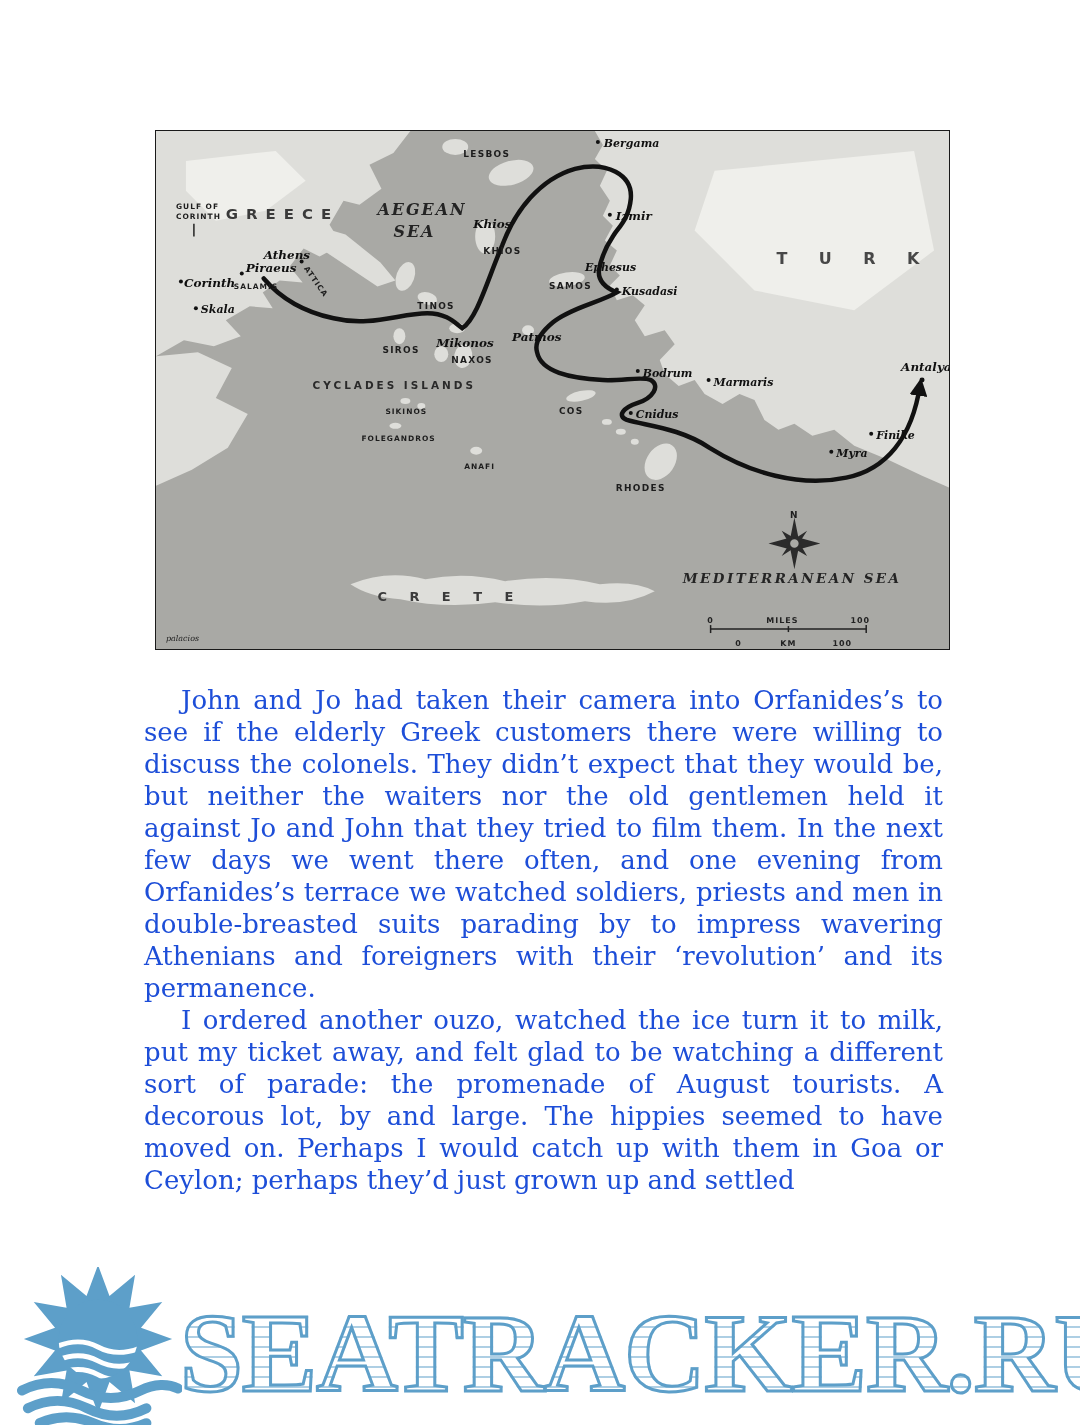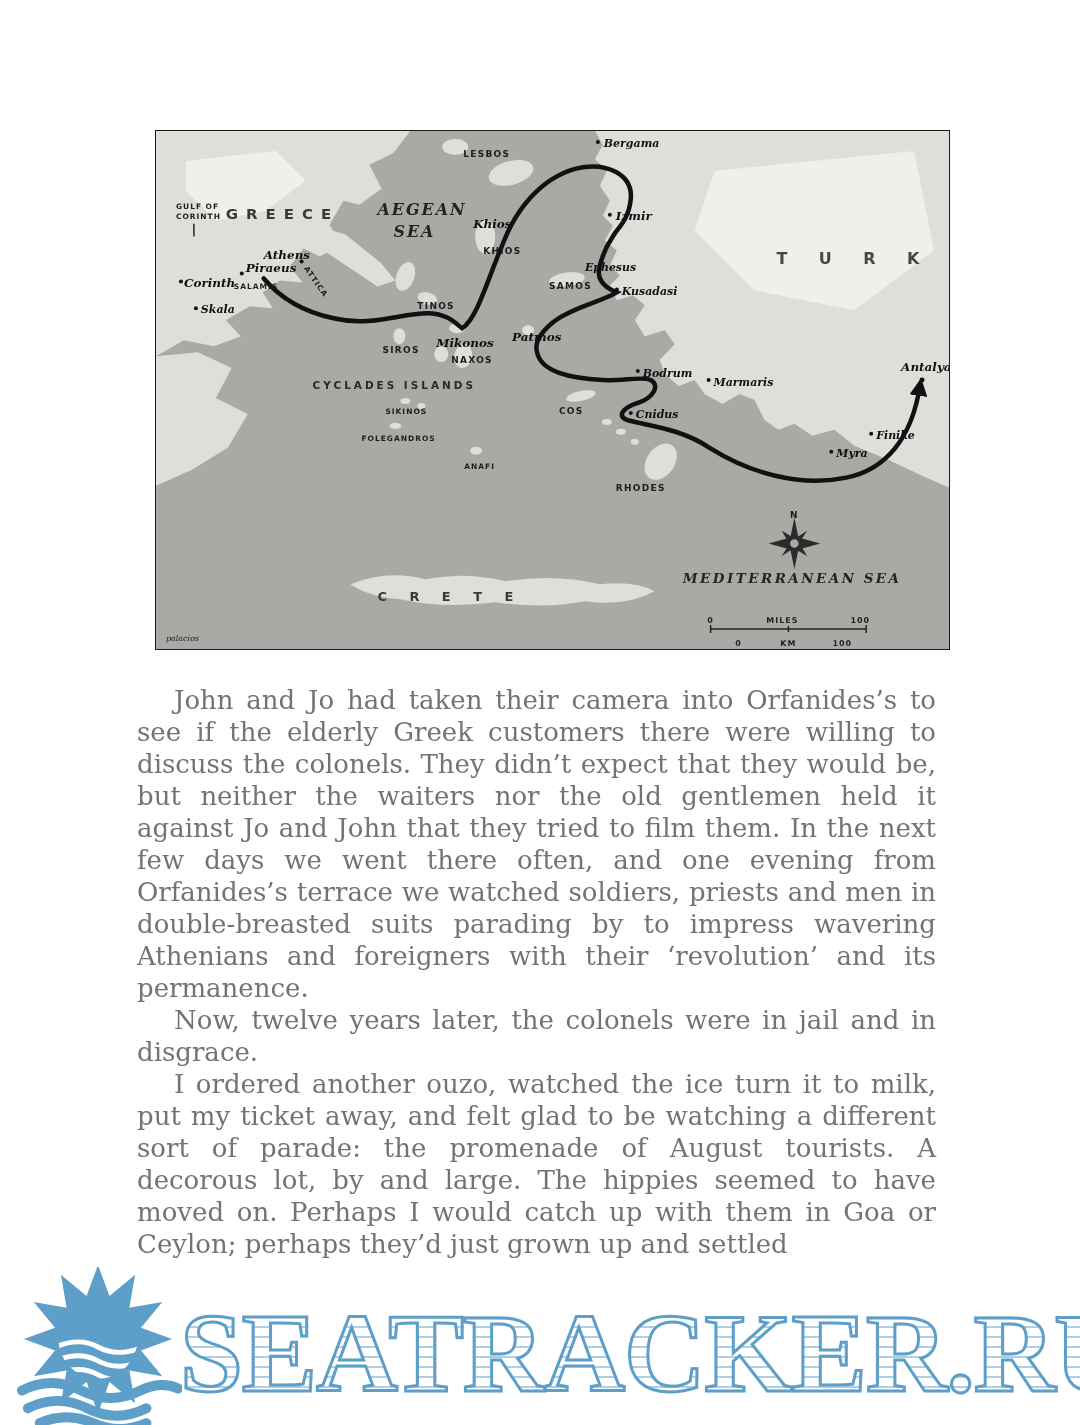--- a/index.html
+++ b/index.html
@@ -15,21 +15,21 @@
   .t-script-sm{font-family:"DejaVu Serif",serif;font-style:italic;font-weight:700;font-size:11px;fill:#101010;}
   .t-region {font-family:"DejaVu Sans",sans-serif;font-weight:700;font-size:15px;letter-spacing:8px;fill:#3a3a3a;}
   .t-turkey {font-family:"DejaVu Sans",sans-serif;font-weight:700;font-size:16px;letter-spacing:13px;fill:#474747;}
   .t-crete  {font-family:"DejaVu Sans",sans-serif;font-weight:700;font-size:13px;letter-spacing:9px;fill:#3a3a3a;}
   .t-sea    {font-family:"DejaVu Serif",serif;font-style:italic;font-weight:700;font-size:16px;letter-spacing:2px;fill:#242424;}
   .t-med    {font-family:"DejaVu Serif",serif;font-style:italic;font-weight:700;font-size:13.5px;letter-spacing:2.5px;fill:#242424;}
   .t-cyc    {font-family:"DejaVu Sans",sans-serif;font-weight:700;font-size:10.5px;letter-spacing:3px;fill:#2a2a2a;}
   .t-sign   {font-family:"DejaVu Serif",serif;font-style:italic;font-size:8px;fill:#222;}
   .t-scale  {font-family:"DejaVu Sans",sans-serif;font-weight:700;font-size:8px;letter-spacing:1px;fill:#222;}
   
-  .body-text{position:absolute;left:137px;top:684px;width:799px;color:#737373;}
+  .body-text{position:absolute;left:144px;top:684px;width:799px;color:#1d4ed8;}
   .body-text p{margin:0;text-indent:37px;text-align:justify;font-size:26px;line-height:32px;}
   
   .watermark{position:absolute;left:0;bottom:0;width:1080px;height:165px;}
   .wm-logo{position:absolute;left:14px;bottom:-4px;}
   .wm-text{position:absolute;left:180px;bottom:16px;white-space:nowrap;
            font-family:"Liberation Serif",serif;font-weight:bold;
            font-size:113px;letter-spacing:-1px;line-height:1;
            color:transparent;
            -webkit-text-stroke:3px #5d9fc9;
            background:repeating-linear-gradient(180deg, rgba(93,159,201,0.50) 0 2px, rgba(93,159,201,0) 2px 10px);
@@ -184,21 +184,20 @@
         <text class="t-scale" x="634" y="517" text-anchor="middle">KM</text>
         <text class="t-scale" x="688" y="517" text-anchor="middle">100</text>
       </g>
 
       <text class="t-sign" x="10" y="512">palacios</text>
     </svg>
   </div>
 
   <div class="body-text">
     <p>John and Jo had taken their camera into Orfanides’s to see if the elderly Greek customers there were willing to discuss the colonels. They didn’t expect that they would be, but neither the waiters nor the old gentlemen held it against Jo and John that they tried to film them. In the next few days we went there often, and one evening from Orfanides’s terrace we watched soldiers, priests and men in double-breasted suits parading by to impress wavering Athenians and foreigners with their ‘revolution’ and its permanence.</p>
-    <p>Now, twelve years later, the colonels were in jail and in disgrace.</p>
     <p>I ordered another ouzo, watched the ice turn it to milk, put my ticket away, and felt glad to be watching a different sort of parade: the promenade of August tourists. A decorous lot, by and large. The hippies seemed to have moved on. Perhaps I would catch up with them in Goa or Ceylon; perhaps they’d just grown up and settled</p>
   </div>
 
   <div class="watermark">
     <svg class="wm-logo" width="168" height="162" viewBox="0 0 170 162">
       <g fill="#5d9fc9" style="fill: rgb(93, 159, 201);">
         <polygon points="160,72 128.5,83.6 150,109.5 116.8,103.8 122.5,137 96.6,115.5 85,147 73.4,115.5 47.5,137 53.2,103.8 20,109.5 41.5,83.6 10,72 41.5,60.4 20,34.5 53.2,40.2 47.5,7 73.4,28.5 85,-3 96.6,28.5 122.5,7 116.8,40.2 150,34.5 128.5,60.4"></polygon>
         <circle cx="85" cy="72" r="40"></circle>
       </g>
       <g clip-path="url(#wmclip)"></g>

